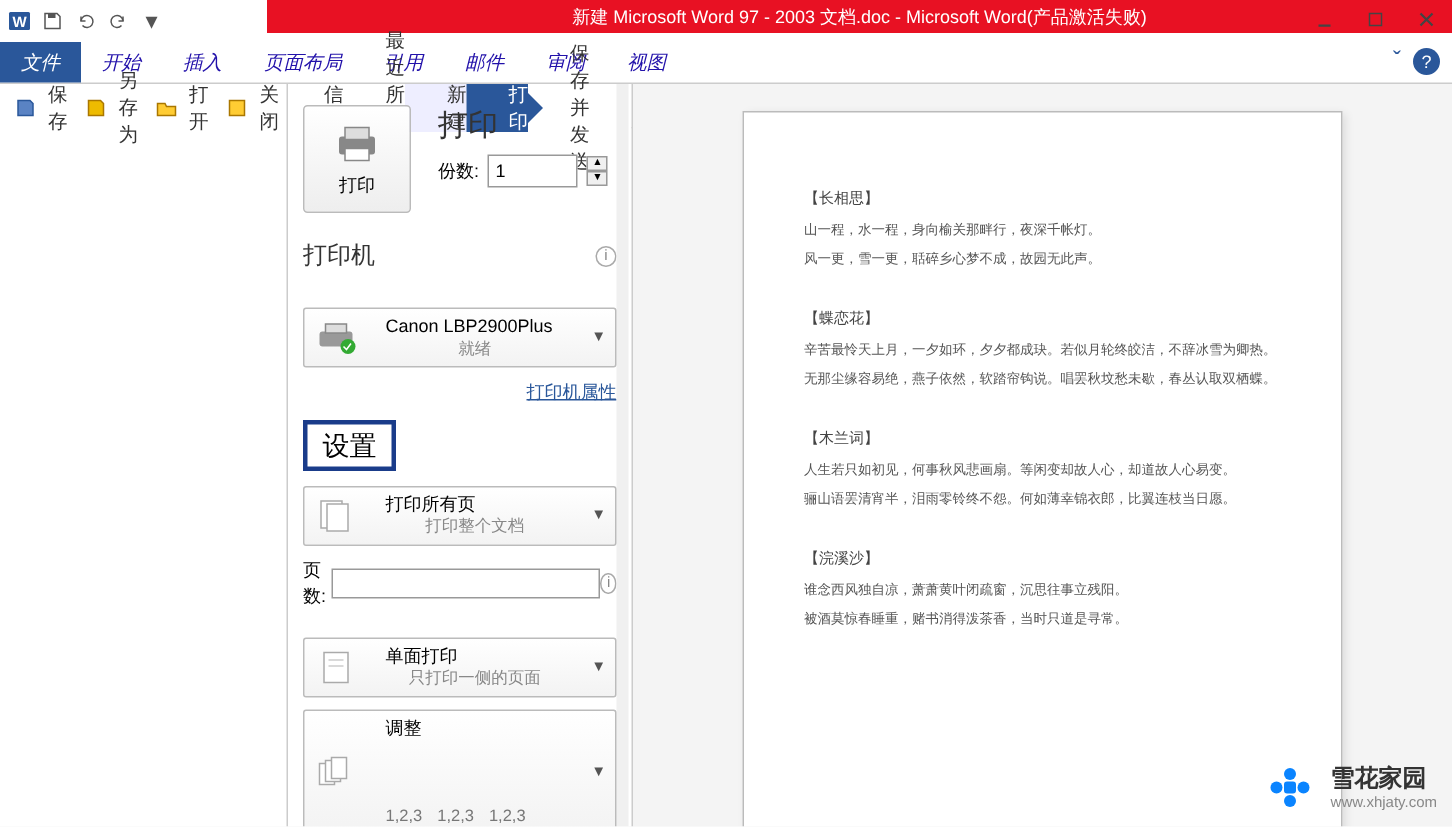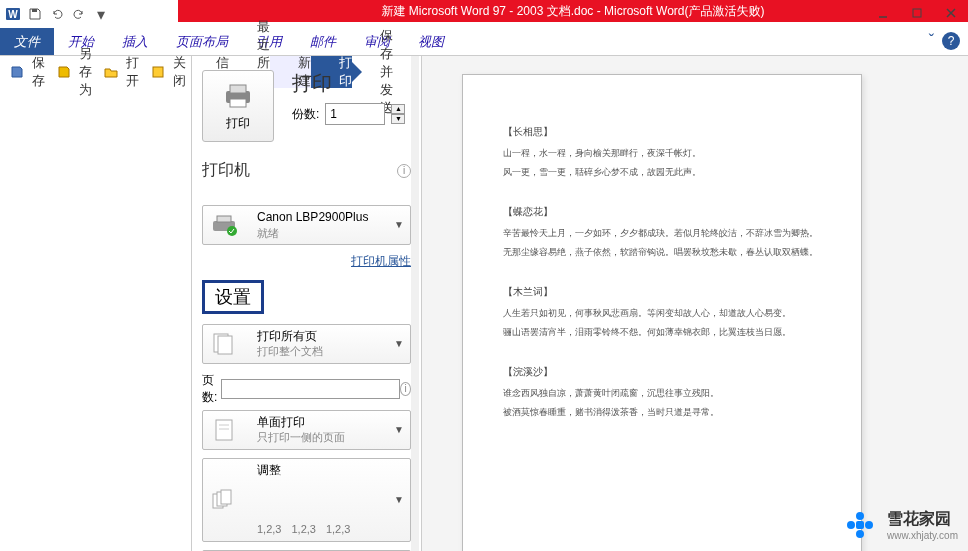--- a/index.html
+++ b/index.html
@@ -44,34 +44,34 @@
 .copies-input { width: 60px; height: 22px; border: 1px solid #999; padding: 0 4px; font-size: 12px; }
 .spin { width: 14px; display: flex; flex-direction: column; }
 .spin div { height: 10px; border: 1px solid #999; font-size: 7px; line-height: 7px; text-align: center; background: #f0f0f0; }
 
 .section-title { font-size: 16px; color: #333; margin-bottom: 24px; display: flex; align-items: center; justify-content: space-between; }
 .info-icon { width: 14px; height: 14px; border: 1px solid #aaa; border-radius: 50%; font-size: 10px; display: flex; align-items: center; justify-content: center; color: #888; }
 
 .dropdown { border: 1px solid #bbb; border-radius: 2px; padding: 4px 6px; display: flex; align-items: center; gap: 18px; background: linear-gradient(#fff,#f3f3f3); cursor: pointer; margin-bottom: 8px; position: relative; }
 .dropdown .dd-icon { width: 30px; height: 28px; display: flex; align-items: center; justify-content: center; flex-shrink: 0; }
 .dropdown .dd-text { flex: 1; font-size: 12px; line-height: 1.3; }
-.dropdown .dd-sub { font-size: 11px; color: #888; }
+.dropdown .dd-sub { font-size: 11px; color: #888; text-align: center; }
 .dropdown .dd-caret { color: #555; font-size: 10px; }
 
 .link-right { text-align: right; font-size: 12px; color: #2a579a; text-decoration: underline; cursor: pointer; margin-bottom: 10px; }
 
 .settings-title { font-size: 18px; border: 3px solid #1a3c8a; padding: 2px 10px; display: inline-block; margin-bottom: 10px; }
 
-.pages-row { display: flex; align-items: center; gap: 0; font-size: 12px; margin-bottom: 4px; }
+.pages-row { display: flex; align-items: center; gap: 0; font-size: 12px; margin-bottom: 19px; }
 .pages-input { flex: 1; height: 20px; border: 1px solid #999; }
 
 .collate-segs { display: flex; gap: 10px; font-size: 11px; color: #777; margin-top: 44px; }
 
 
-.preview { flex: 1; background: #f4f4f4; padding: 18px 40px; display: flex; align-items: flex-start; overflow: hidden; position: relative; }
+.preview { flex: 1; background: #f4f4f4; padding: 18px 40px; display: flex; justify-content: center; align-items: flex-start; overflow: hidden; position: relative; }
 .page { width: 400px; height: 500px; background: #fff; border: 1px solid #bbb; box-shadow: 2px 2px 6px rgba(0,0,0,0.1); padding: 50px 40px; }
 .doc-section { margin-bottom: 26px; }
 .doc-heading { font-size: 10px; color: #444; margin-bottom: 8px; }
 .doc-line { font-size: 9px; color: #555; margin-bottom: 6px; white-space: nowrap; }
 
 
 .watermark { position: absolute; right: 10px; bottom: 10px; display: flex; align-items: center; gap: 12px; }
 .wm-logo { width: 30px; height: 30px; }
 .wm-text { font-size: 16px; font-weight: bold; color: #333; }
 .wm-sub { font-size: 10px; color: #888; }

